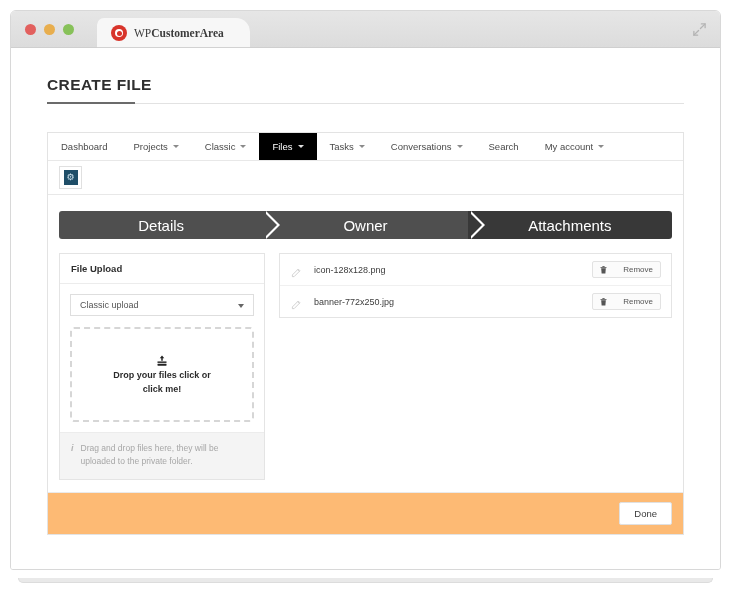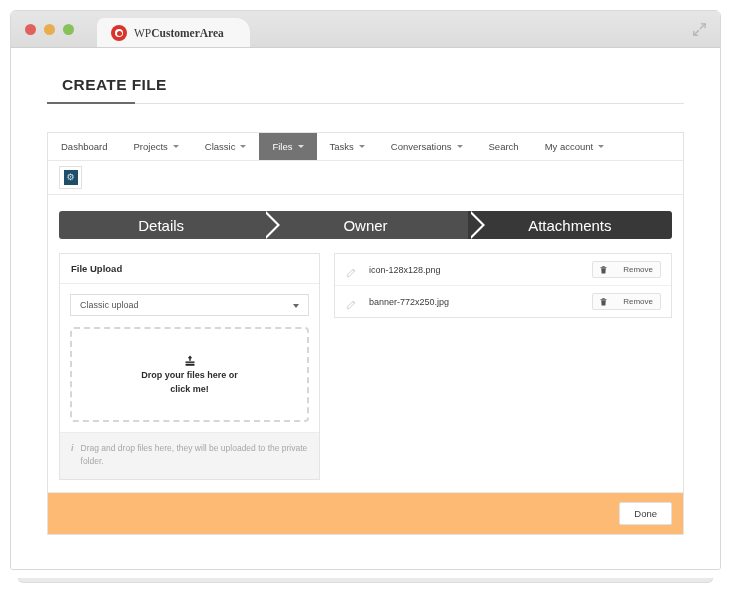--- a/index.html
+++ b/index.html
@@ -77,21 +77,21 @@
     height: calc(100% - 37px);
     background: #ffffff;
     padding: 28px 36px 0 36px;
   }
 
   .page-title {
     font-size: 15.5px;
     font-weight: bold;
     letter-spacing: .4px;
     color: #2f2f2f;
-    margin: 0 0 9px 15px;
+    margin: 0 0 9px 0;
   }
   .title-rule {
     position: relative;
     height: 1px;
     background: #e2e2e2;
     margin-bottom: 28px;
   }
   .title-rule::before {
     content: "";
     position: absolute; left: 0; top: -1px;
@@ -113,21 +113,21 @@
   }
   .nav-item {
     display: flex; align-items: center;
     padding: 0 13px;
     font-size: 9.5px;
     color: #4a4a4a;
     white-space: nowrap;
     cursor: pointer;
   }
   .nav-item.active {
-    background: #737373;
+    background: #000000;
     color: #ffffff;
   }
   .caret {
     display: inline-block;
     margin-left: 5px;
     width: 0; height: 0;
     border-left: 3px solid transparent;
     border-right: 3px solid transparent;
     border-top: 3.5px solid #8a8a8a;
   }
@@ -194,21 +194,21 @@
     z-index: 1;
   }
   .step.before-active::after { border-left-color: #383838; }
 
   
   .panels { display: flex; gap: 14px; align-items: flex-start; }
   .panel {
     border: 1px solid #e4e4e4;
     background: #ffffff;
   }
-  .panel.left  { width: 261px; }
+  .panel.left  { width: 206px; }
   .panel.right { flex: 1 1 auto; }
   .panel-head {
     font-size: 9.5px;
     font-weight: bold;
     color: #2e2e2e;
     padding: 9px 11px;
     border-bottom: 1px solid #ececec;
   }
   .panel-inner { padding: 10px; }
 
@@ -432,21 +432,21 @@
 
               <div class="dropzone">
                 <span class="dz-icon">
                   <svg viewBox="0 0 16 16" width="12" height="12" fill="#222">
                     <path d="M8 0.5 L11 4.2 H9 V7.6 H7 V4.2 H5 Z"></path>
                     <rect x="2" y="8.6" width="12" height="1.9"></rect>
                     <rect x="2" y="11.6" width="12" height="2.6" rx="0.5"></rect>
                   </svg>
                 </span>
                 <div class="dz-text">
-                  <span>Drop your files here or</span><br>
+                  <span>Drop your files click or</span><br>
                   <span>click me!</span>
                 </div>
               </div>
             </div>
 
             <div class="note">
               <span class="i-icon">i</span>
               <span>Drag and drop files here, they will be uploaded to the private folder.</span>
             </div>
           </div>

